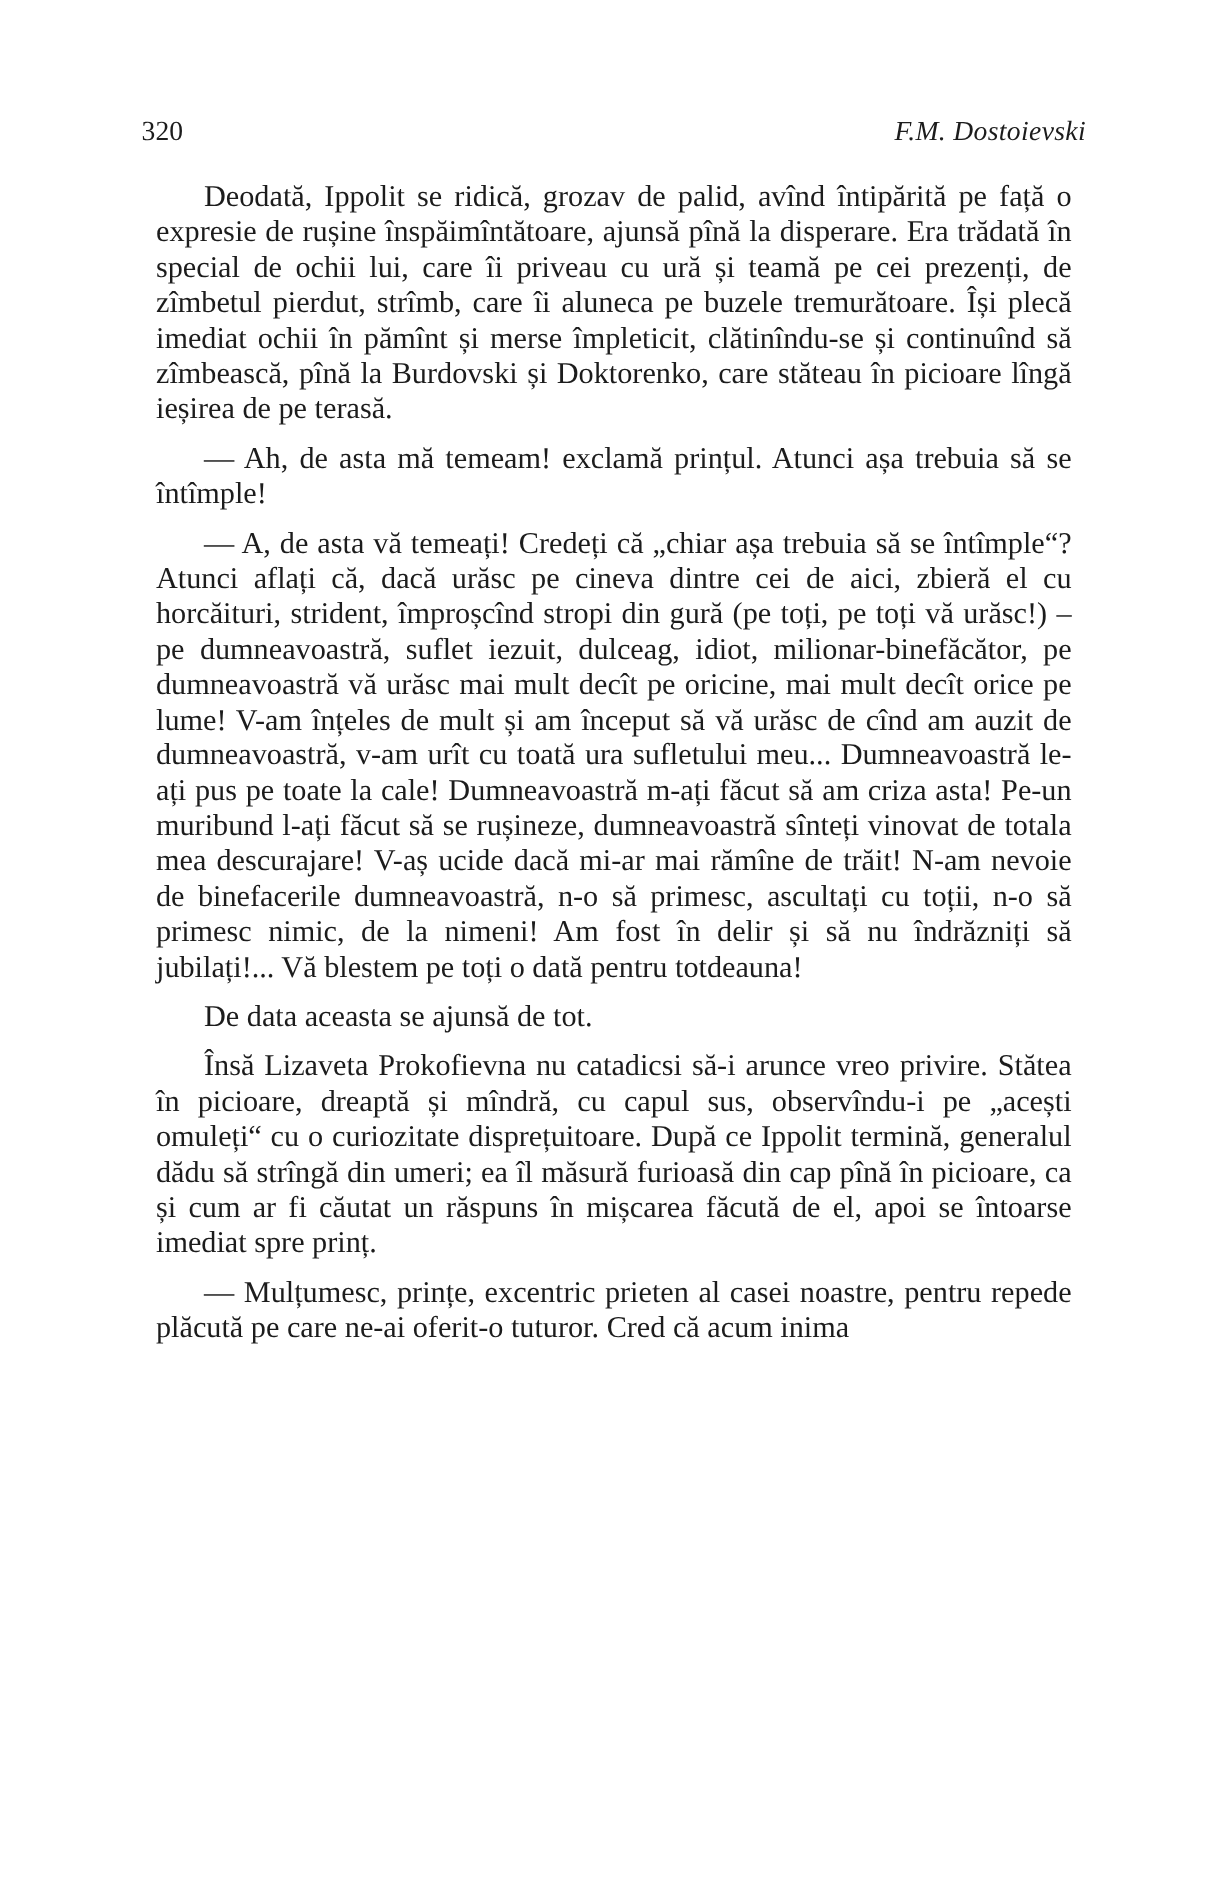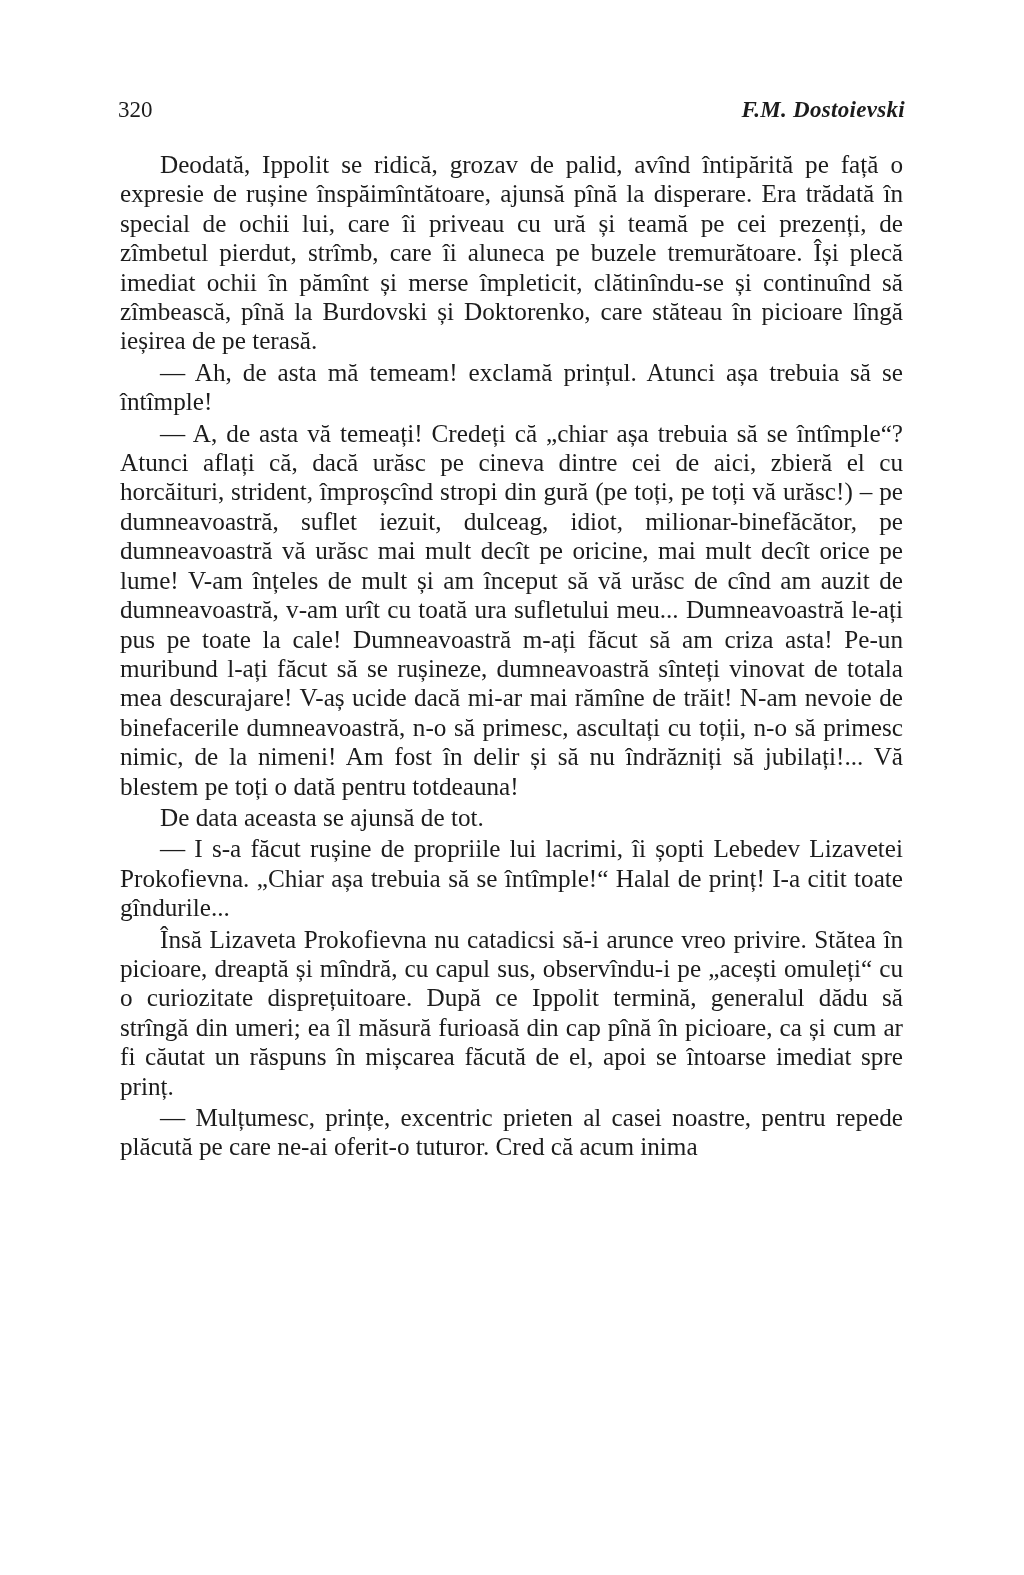--- a/index.html
+++ b/index.html
@@ -30,44 +30,42 @@
       height: 28px;
       margin-bottom: 26px;
       gap: 40px;
     }
     .page-number {
       font-style: normal;
     }
     .author {
       font-style: italic;
       letter-spacing: 0.3px;
-      font-weight: bold;
     }
     .body-text {
       font-size: 25.2px;
       line-height: 29.4px;
       text-align: justify;
       hyphens: manual;
     }
     .para {
-      margin: 2px;
+      margin: 12px;
       text-indent: 40px;
     }
   </style>
 </head>
 <body>
 
 <div class="page">
   <div class="running-head">
     <span class="page-number">320</span>
     <span class="author">F.M. Dostoievski</span>
   </div>
 
   <div class="body-text">
     <p class="para">Deodată, Ippolit se ridică, grozav de palid, avînd întipărită pe față o expresie de rușine înspăimîntătoare, ajunsă pînă la disperare. Era trădată în special de ochii lui, care îi priveau cu ură și teamă pe cei prezenți, de zîmbetul pierdut, strîmb, care îi aluneca pe buzele tremurătoare. Își plecă imediat ochii în pămînt și merse împleticit, clătinîndu-se și continuînd să zîmbească, pînă la Burdovski și Dok­torenko, care stăteau în picioare lîngă ieșirea de pe terasă.</p>
     <p class="para">— Ah, de asta mă temeam! exclamă prințul. Atunci așa trebuia să se întîmple!</p>
     <p class="para">— A, de asta vă temeați! Credeți că „chiar așa trebuia să se întîmple“? Atunci aflați că, dacă urăsc pe cineva dintre cei de aici, zbieră el cu horcăituri, strident, împroșcînd stropi din gură (pe toți, pe toți vă urăsc!) – pe dumneavoastră, suflet iezuit, dulceag, idiot, milionar-binefăcător, pe dumneavoastră vă urăsc mai mult decît pe oricine, mai mult decît orice pe lume! V-am înțeles de mult și am început să vă urăsc de cînd am auzit de dumneavoastră, v-am urît cu toată ura sufletului meu... Dumneavoastră le-ați pus pe toate la cale! Dumneavoastră m-ați făcut să am criza asta! Pe-un muribund l-ați făcut să se rușineze, dumneavoastră sînteți vinovat de totala mea descurajare! V-aș ucide dacă mi-ar mai rămîne de trăit! N-am nevoie de binefacerile dumneavoastră, n-o să primesc, ascultați cu toții, n-o să primesc nimic, de la nimeni! Am fost în delir și să nu îndrăzniți să jubilați!... Vă blestem pe toți o dată pentru totdeauna!</p>
     <p class="para">De data aceasta se ajunsă de tot.</p>
-    <p class="para">— I s-a făcut rușine de propriile lui lacrimi, îi șopti Lebedev Lizavetei Prokofievna. „Chiar așa trebuia să se întîmple!“ Halal de prinț! I-a citit toate gîndurile...</p>
     <p class="para">Însă Lizaveta Prokofievna nu catadicsi să-i arunce vreo privire. Stătea în picioare, dreaptă și mîndră, cu capul sus, observîndu-i pe „acești omuleți“ cu o curiozitate disprețuitoare. După ce Ippolit termină, generalul dădu să strîngă din umeri; ea îl măsură furioasă din cap pînă în picioare, ca și cum ar fi căutat un răspuns în miș­carea făcută de el, apoi se întoarse imediat spre prinț.</p>
     <p class="para">— Mulțumesc, prințe, excentric prieten al casei noastre, pentru repede plăcută pe care ne-ai oferit-o tuturor. Cred că acum inima</p>
   </div>
 </div>
 
 </body></html>

